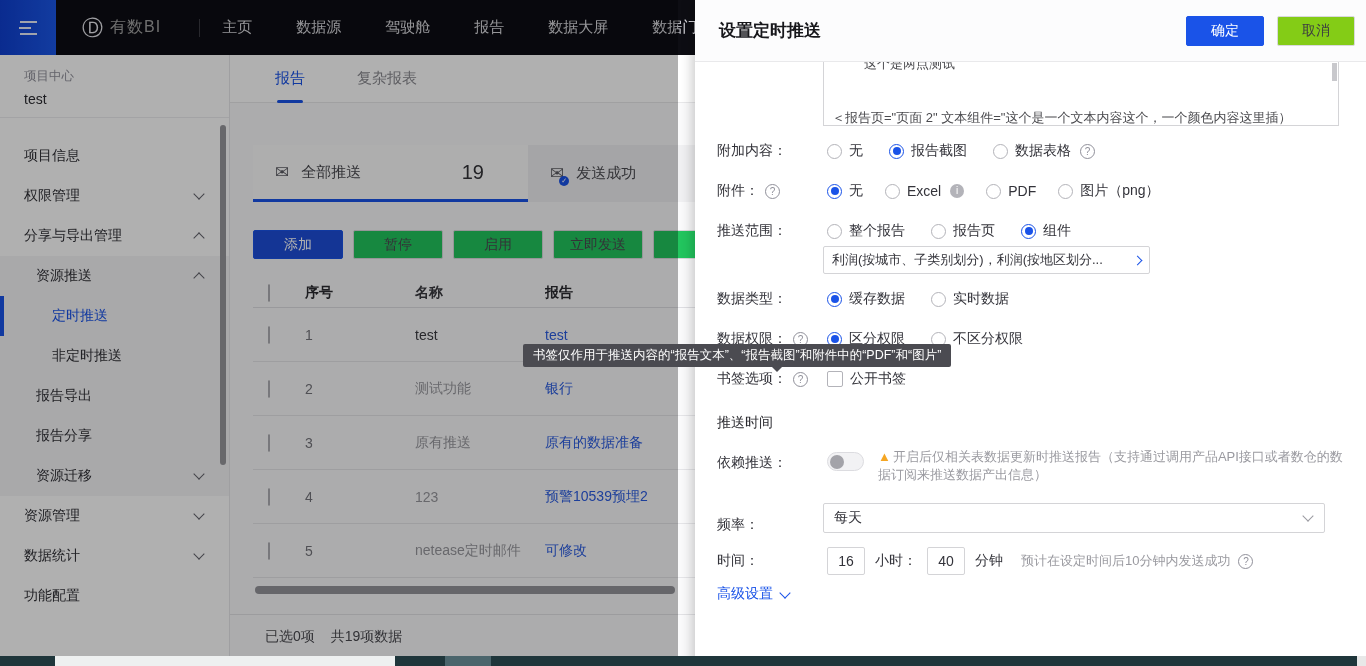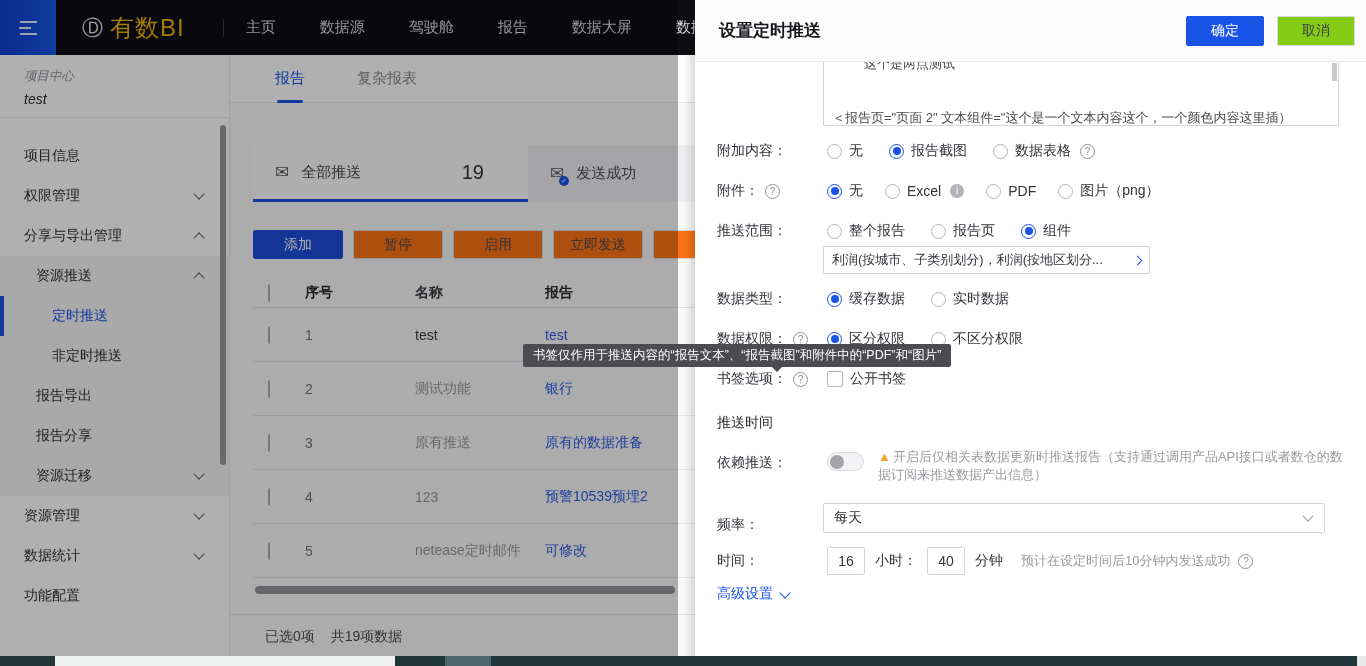--- a/index.html
+++ b/index.html
@@ -8,29 +8,29 @@
 
   
   .topbar { position:absolute; left:0; top:0; width:1366px; height:55px;
     background:#0d0d13; display:flex; align-items:center; z-index:1; }
   .burger { width:56px; height:55px; background:linear-gradient(90deg,#0f3fd0,#1b57e8);
     display:flex; flex-direction:column; justify-content:center; align-items:center; gap:4px; }
   .burger i { display:block; width:17px; height:2px; background:#e8ecf9; }
   .burger i.mid { width:12px; align-self:flex-start; margin-left:19px; }
   .logo { display:flex; align-items:center; margin-left:26px; color:#fff; }
   .logo .mark { font-size:21px; color:#e8e8ee; margin-right:7px; }
-  .logo .txt { font-size:24px; color:#eab308; letter-spacing:1px; }
+  .logo .txt { font-size:16px; color:#a3a3a3; letter-spacing:1px; }
   .nav-div { width:1px; height:18px; background:#3a3a42; margin:0 22px 0 38px; }
   .nav { display:flex; gap:44px; }
   .nav span { color:#d8d8dd; font-size:15px; cursor:pointer; white-space:nowrap; }
 
   
   .sidebar { position:absolute; left:0; top:55px; width:230px; height:611px;
     background:#ffffff; border-right:1px solid #e6e6e9; z-index:1; }
-  .proj { padding:13px 24px 10px 24px; border-bottom:1px solid #ededef;font-style:italic; }
+  .proj { padding:13px 24px 10px 24px; border-bottom:1px solid #ededef; }
   .proj .plabel { font-size:12.5px; color:#90909a; }
   .proj .pname { font-size:14px; color:#2b2b30; margin-top:6px; }
   .menu { padding-top:18px; }
   .mi { position:relative; height:40px; display:flex; align-items:center;
     font-size:14px; color:#303036; cursor:pointer; }
   .mi.l1 { padding-left:24px; }
   .mi.l2 { padding-left:36px; }
   .mi.l3 { padding-left:52px; }
   .subblock { background:#f5f5f7; }
   .mi.active { color:#1a53e8; }
@@ -56,21 +56,21 @@
   .scard { height:57px; display:flex; align-items:center; padding:0 18px 0 22px; cursor:pointer; }
   .scard.c1 { width:275px; background:#fdfdfd; border-bottom:3px solid #1a53e8; }
   .scard.c2 { width:290px; background:#f0f0f2; }
   .scard .env { font-size:17px; color:#5c5c63; margin-right:12px; position:relative; }
   .scard .badge { position:absolute; right:-5px; bottom:-2px; width:10px; height:10px;
     border-radius:50%; background:#1a53e8; color:#fff; font-size:7px; line-height:10px;
     text-align:center; }
   .scard .lbl { font-size:15px; color:#4a4a50; }
   .scard .cnt { margin-left:auto; font-size:20px; color:#333338; padding-right:26px; }
   .btnrow { display:flex; gap:10px; margin:28px 0 0 23px; }
-  .btn { height:29px; min-width:90px; border:1px solid #d9d9dc; background:#f97316;
+  .btn { height:29px; min-width:90px; border:1px solid #d9d9dc; background:#22c55e;
     color:#4a4a50; font-size:14px; border-radius:2px; display:flex; align-items:center;
     justify-content:center; cursor:pointer; padding:0 12px; }
   .btn.primary { background:#1d4ed8; border-color:#1a53e8; color:#fff; }
   .btn.partial { min-width:60px; }
   .tbl { margin:19px 0 0 23px; width:640px; font-size:14px; }
   .trow { display:flex; align-items:center; height:54px; border-bottom:1px solid #e5e5e8; }
   .trow.head { height:30px; border-bottom:1px solid #dedee2; font-weight:bold; color:#2b2b30; }
   .c-cb { width:52px; padding-left:15px; }
   .c-no { width:110px; color:#74747b; }
   .trow.head .c-no { color:#2b2b30; }

